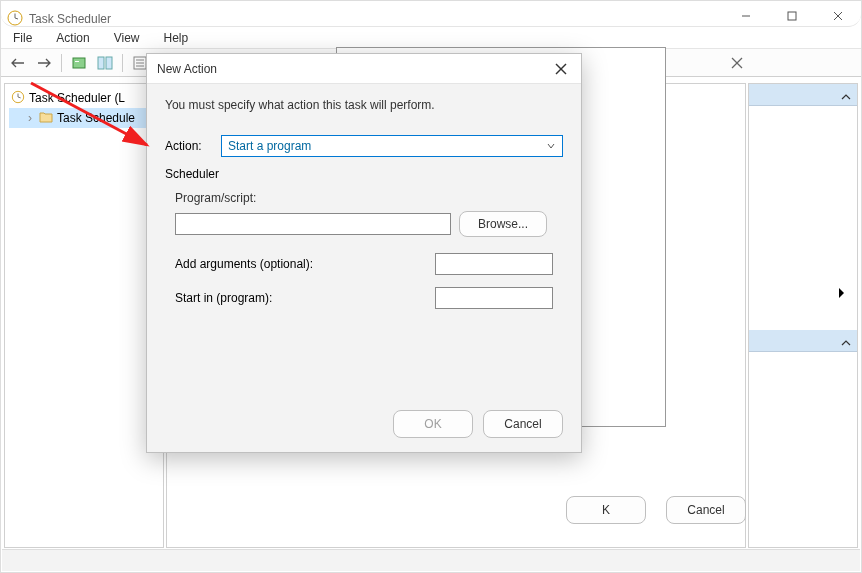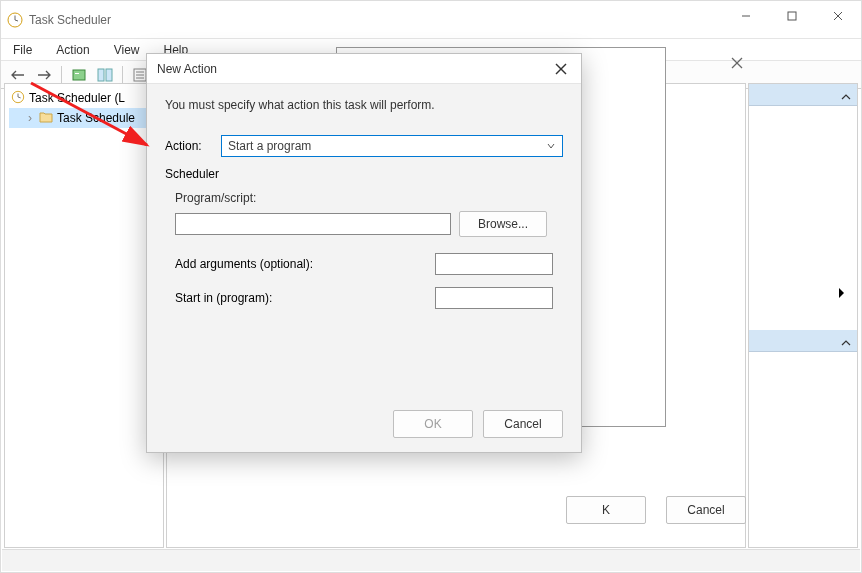--- a/index.html
+++ b/index.html
@@ -1,20 +1,20 @@
 <!DOCTYPE html>
 <html><head>
   <meta charset="utf-8">
   <style>
     * { box-sizing: border-box; font-family: "Segoe UI", Arial, sans-serif; font-size: 12px; margin: 0; padding: 0; }
     body { width: 862px; height: 573px; background: #f0f0f0; position: relative; overflow: hidden; }
 
     
     .app-window { width: 862px; height: 573px; background: #fff; border: 1px solid #ddd; position: relative; }
-    .titlebar { height: 38px; display: flex; align-items: center; padding-left: 6px; border-bottom: 1px solid #e5e5e5; }
+    .titlebar { height: 26px; display: flex; align-items: flex-end; padding-left: 6px; border-bottom: 1px solid #e5e5e5; border-radius: 13px; }
     .titlebar .ticon { width: 16px; height: 16px; margin-right: 6px; }
     .titlebar .title { color: #666; }
     .winbuttons { position: absolute; right: 0; top: 0; height: 30px; display: flex; }
     .winbuttons .wb { width: 46px; height: 30px; display: flex; align-items: center; justify-content: center; color: #666; }
     .winbuttons .wb svg { width: 10px; height: 10px; }
 
     .menubar { height: 22px; display: flex; align-items: center; padding: 0 4px; gap: 8px; border-bottom: 1px solid #e5e5e5; }
     .menubar .mi { padding: 2px 8px; color: #333; }
 
     .toolbar { height: 28px; display: flex; align-items: center; gap: 4px; padding: 0 6px; border-bottom: 1px solid #d0d0d0; background: #fcfcfc; }
@@ -35,38 +35,38 @@
     .blue-header { height: 22px; background: #d4e6f6; border-bottom: 1px solid #bcd; position: relative; }
     .blue-header .tri { position: absolute; right: 6px; top: 6px; }
     .arrow-btns { position: absolute; left: 520px; top: 143px; display: flex; flex-direction: column; gap: 10px; }
     .arrow-btns .ab { width: 26px; height: 24px; border: 1px solid #b5b5b5; background: #f7f7f7; display: flex; align-items: center; justify-content: center; font-size: 9px; }
     .panel-border { position: absolute; left: 335px; top: 46px; width: 330px; height: 380px; border: 1px solid #999; background: #fff; }
 
     .statusbar { position: absolute; left: 1px; right: 1px; bottom: 1px; height: 22px; background: #f3f3f3; border-top: 1px solid #ddd; }
 
     
     .back-buttons { position: absolute; left: 565px; top: 495px; display: flex; gap: 20px; }
-    .btn { min-width: 80px; height: 28px; border: 1px solid #bfbfbf; background: #fdfdfd; display: inline-flex; align-items: center; justify-content: center; padding: 0 18px; color: #333; border-radius: 2px; }
+    .btn { min-width: 80px; height: 28px; border: 1px solid #bfbfbf; background: #fdfdfd; display: inline-flex; align-items: center; justify-content: center; padding: 0 18px; color: #333; border-radius: 8px; }
     .btn.disabled { color: #a0a0a0; }
     .back-close { position: absolute; right: 118px; top: 56px; }
 
     .right-chevron { position: absolute; right: 16px; top: 286px; }
 
     
     .dialog { position: absolute; left: 145px; top: 52px; width: 436px; height: 400px; background: #f3f3f3; border: 1px solid #bfbfbf; box-shadow: 0 6px 24px rgba(0,0,0,0.25); }
     .dlg-title { height: 30px; display: flex; align-items: center; padding: 0 10px; position: relative; background: #fff; border-bottom: 1px solid #e5e5e5; }
     .dlg-title .t { color: #333; }
     .dlg-close { position: absolute; right: 6px; top: 4px; width: 28px; height: 22px; display: flex; align-items: center; justify-content: center; }
     .dlg-body { padding: 14px 18px; }
     .instr { color: #333; margin-bottom: 18px; }
 
     .row { display: flex; align-items: center; margin-bottom: 10px; margin-top: 23px; }
     .row .lbl { width: 56px; }
     .select { flex: 1; height: 22px; border: 1px solid #0078d4; background: #fff; display: flex; align-items: center; padding: 0 6px; position: relative; }
-    .select .sv { color: #404040; }
+    .select .sv { color: #0369a1; }
     .select .caret { position: absolute; right: 6px; top: 4px; }
 
     .section-title { margin: 4px 0 10px 0; }
     .settings { padding: 0 10px; }
     .field-label { margin-bottom: 6px; color: #333; }
     .field-row { display: flex; align-items: center; gap: 8px; margin-bottom: 16px; }
     .textbox { height: 22px; border: 1px solid #888; background: #fff; padding: 0 4px; }
     .tb-large { width: 276px; }
     .tb-small { width: 118px; }
     .browse-btn { height: 26px; min-width: 84px; }

